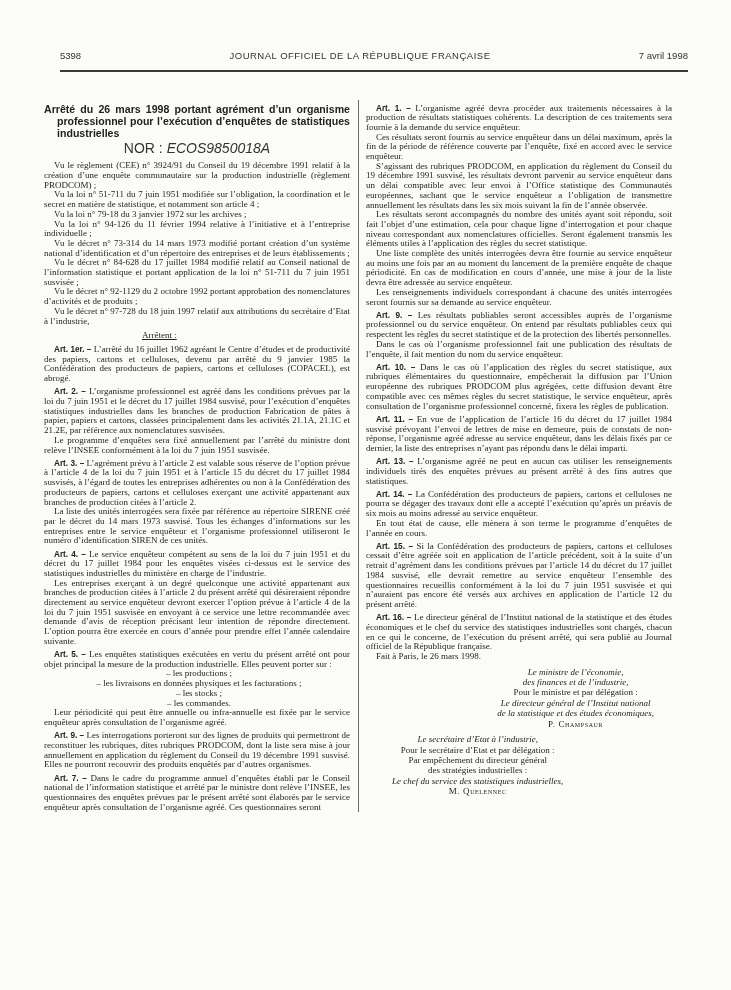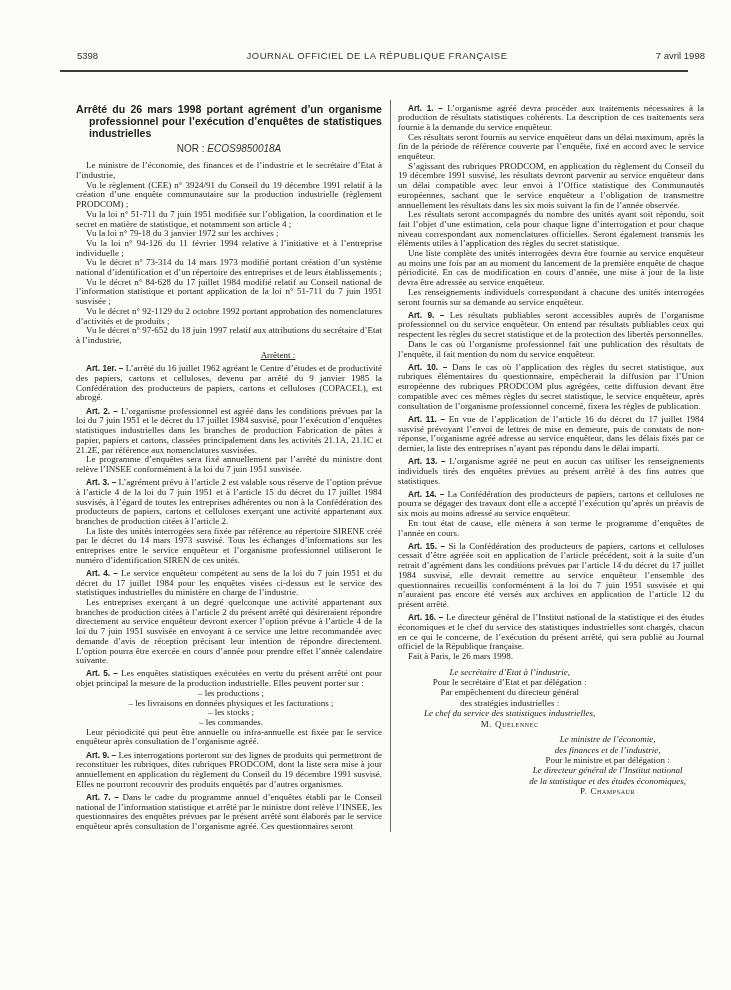--- a/index.html
+++ b/index.html
@@ -7,58 +7,58 @@
     width:731px;height:990px;
     background:#fbfbf8;
     font-family:"Liberation Serif", serif;
     color:#262524;
     -webkit-font-smoothing:antialiased;
   }
   .page{position:relative;width:731px;height:990px;overflow:hidden;}
 
   
   .header{
-    position:absolute;left:77px;top:50px;width:628px;
+    position:absolute;left:60px;top:50px;width:628px;
     display:flex;justify-content:space-between;align-items:baseline;
     font-family:"Liberation Sans", sans-serif;
     font-size:9.5px;color:#333;
   }
   .jtitle{letter-spacing:.5px;text-align:right;}
   .header-rule{
     position:absolute;left:60px;top:70px;width:628px;height:2px;
     background:#3a3a38;
   }
 
   
   .columns{
-    position:absolute;left:76px;top:100px;width:628px;
+    position:absolute;left:44px;top:100px;width:628px;
     display:flex;align-items:stretch;
   }
   .col{width:306px;font-size:9px;line-height:9.7px;text-align:justify;}
   .col-left{margin-right:8px;}
   .col-rule{width:1px;background:#6b6a66;margin-right:7px;}
 
   .art-title{
     font-family:"Liberation Sans", sans-serif;
     font-weight:bold;font-size:10.6px;line-height:12.2px;
     margin:3px 0 0 0;padding-left:13px;text-indent:-13px;
     text-align:justify;color:#222;
   }
   .nor{
     text-align:center;margin:4px 0 8px 0;
-    font-family:"Liberation Sans", sans-serif;font-size:10px;color:#333;
+    font-family:"Liberation Sans", sans-serif;font-size:14px;color:#333;
   }
   .nor-val{font-style:italic;}
 
   p{margin:0;}
   p.p{text-indent:10px;}
   p.pc{text-indent:0;}
   p.li{text-indent:4px;text-align:center;}
   p.art{text-indent:10px;margin-top:3.5px;}
-  p.arretent{text-indent:98px;margin:5px 0 4px 0;text-align:center;text-decoration:underline;}
+  p.arretent{text-indent:98px;margin:5px 0 4px 0;text-align:left;text-decoration:underline;}
   b.lead{
     font-family:"Liberation Sans", sans-serif;
     font-weight:bold;font-size:8.2px;color:#222;
   }
 
   .sig{text-align:center;margin-top:5px;}
   .sig1{margin-left:38%;margin-right:1%;}
   .sig2{margin-left:1%;margin-right:28%;}
   .sig-line{line-height:10.4px;}
   .sig-line.i{font-style:italic;}
@@ -75,29 +75,28 @@
     <span class="jtitle">JOURNAL OFFICIEL DE LA RÉPUBLIQUE FRANÇAISE</span>
     <span>7 avril 1998</span>
   </div>
   <div class="header-rule"></div>
 
   <div class="columns">
     <div class="col col-left">
       <h1 class="art-title">Arrêté du 26 mars 1998 portant agrément d’un organisme professionnel pour l’exécution d’enquêtes de statistiques industrielles</h1>
       <div class="nor"><span>NOR : </span><span class="nor-val">ECOS9850018A</span></div>
       <div id="left-paras">
-          <p class="p">Le ministre de l’économie, des finances et de l’industrie et le secrétaire d’Etat à l’industrie,</p>
           <p class="p">Vu le règlement (CEE) n° 3924/91 du Conseil du 19 décembre 1991 relatif à la création d’une enquête communautaire sur la production industrielle (règlement PRODCOM) ;</p>
           <p class="p">Vu la loi n° 51-711 du 7 juin 1951 modifiée sur l’obligation, la coordination et le secret en matière de statistique, et notamment son article 4 ;</p>
           <p class="p">Vu la loi n° 79-18 du 3 janvier 1972 sur les archives ;</p>
           <p class="p">Vu la loi n° 94-126 du 11 février 1994 relative à l’initiative et à l’entreprise individuelle ;</p>
           <p class="p">Vu le décret n° 73-314 du 14 mars 1973 modifié portant création d’un système national d’identification et d’un répertoire des entreprises et de leurs établissements ;</p>
           <p class="p">Vu le décret n° 84-628 du 17 juillet 1984 modifié relatif au Conseil national de l’information statistique et portant application de la loi n° 51-711 du 7 juin 1951 susvisée ;</p>
           <p class="p">Vu le décret n° 92-1129 du 2 octobre 1992 portant approbation des nomenclatures d’activités et de produits ;</p>
-          <p class="p">Vu le décret n° 97-652 du 18 juin 1997 relatif aux attributions du secrétaire d’Etat à l’industrie,</p>
+          <p class="p">Vu le décret n° 97-728 du 18 juin 1997 relatif aux attributions du secrétaire d’Etat à l’industrie,</p>
           <p class="arretent">Arrêtent :</p>
           <p class="art"><b class="lead">Art. 1er. – </b>L’arrêté du 16 juillet 1962 agréant le Centre d’études et de productivité des papiers, cartons et celluloses, devenu par arrêté du 9 janvier 1985 la Confédération des producteurs de papiers, cartons et celluloses (COPACEL), est abrogé.</p>
           <p class="art"><b class="lead">Art. 2. – </b>L’organisme professionnel est agréé dans les conditions prévues par la loi du 7 juin 1951 et le décret du 17 juillet 1984 susvisé, pour l’exécution d’enquêtes statistiques industrielles dans les branches de production Fabrication de pâtes à papier, papiers et cartons, classées principalement dans les activités 21.1A, 21.1C et 21.2E, par référence aux nomenclatures susvisées.</p>
           <p class="p">Le programme d’enquêtes sera fixé annuellement par l’arrêté du ministre dont relève l’INSEE conformément à la loi du 7 juin 1951 susvisée.</p>
           <p class="art"><b class="lead">Art. 3. – </b>L’agrément prévu à l’article 2 est valable sous réserve de l’option prévue à l’article 4 de la loi du 7 juin 1951 et à l’article 15 du décret du 17 juillet 1984 susvisés, à l’égard de toutes les entreprises adhérentes ou non à la Confédération des producteurs de papiers, cartons et celluloses exerçant une activité appartenant aux branches de production citées à l’article 2.</p>
           <p class="p">La liste des unités interrogées sera fixée par référence au répertoire SIRENE créé par le décret du 14 mars 1973 susvisé. Tous les échanges d’informations sur les entreprises entre le service enquêteur et l’organisme professionnel utiliseront le numéro d’identification SIREN de ces unités.</p>
           <p class="art"><b class="lead">Art. 4. – </b>Le service enquêteur compétent au sens de la loi du 7 juin 1951 et du décret du 17 juillet 1984 pour les enquêtes visées ci-dessus est le service des statistiques industrielles du ministère en charge de l’industrie.</p>
           <p class="p">Les entreprises exerçant à un degré quelconque une activité appartenant aux branches de production citées à l’article 2 du présent arrêté qui désireraient répondre directement au service enquêteur devront exercer l’option prévue à l’article 4 de la loi du 7 juin 1951 susvisée en envoyant à ce service une lettre recommandée avec demande d’avis de réception précisant leur intention de répondre directement. L’option pourra être exercée en cours d’année pour prendre effet l’année calendaire suivante.</p>
           <p class="art"><b class="lead">Art. 5. – </b>Les enquêtes statistiques exécutées en vertu du présent arrêté ont pour objet principal la mesure de la production industrielle. Elles peuvent porter sur :</p>
           <p class="li">– les productions ;</p>
@@ -121,33 +120,33 @@
           <p class="art"><b class="lead">Art. 9. – </b>Les résultats publiables seront accessibles auprès de l’organisme professionnel ou du service enquêteur. On entend par résultats publiables ceux qui respectent les règles du secret statistique et de la protection des libertés personnelles.</p>
           <p class="p">Dans le cas où l’organisme professionnel fait une publication des résultats de l’enquête, il fait mention du nom du service enquêteur.</p>
           <p class="art"><b class="lead">Art. 10. – </b>Dans le cas où l’application des règles du secret statistique, aux rubriques élémentaires du questionnaire, empêcherait la diffusion par l’Union européenne des rubriques PRODCOM plus agrégées, cette diffusion devant être compatible avec ces mêmes règles du secret statistique, le service enquêteur, après consultation de l’organisme professionnel concerné, fixera les règles de publication.</p>
           <p class="art"><b class="lead">Art. 11. – </b>En vue de l’application de l’article 16 du décret du 17 juillet 1984 susvisé prévoyant l’envoi de lettres de mise en demeure, puis de constats de non-réponse, l’organisme agréé adresse au service enquêteur, dans les délais fixés par ce dernier, la liste des entreprises n’ayant pas répondu dans le délai imparti.</p>
           <p class="art"><b class="lead">Art. 13. – </b>L’organisme agréé ne peut en aucun cas utiliser les renseignements individuels tirés des enquêtes prévues au présent arrêté à des fins autres que statistiques.</p>
           <p class="art"><b class="lead">Art. 14. – </b>La Confédération des producteurs de papiers, cartons et celluloses ne pourra se dégager des travaux dont elle a accepté l’exécution qu’après un préavis de six mois au moins adressé au service enquêteur.</p>
           <p class="p">En tout état de cause, elle mènera à son terme le programme d’enquêtes de l’année en cours.</p>
           <p class="art"><b class="lead">Art. 15. – </b>Si la Confédération des producteurs de papiers, cartons et celluloses cessait d’être agréée soit en application de l’article précédent, soit à la suite d’un retrait d’agrément dans les conditions prévues par l’article 14 du décret du 17 juillet 1984 susvisé, elle devrait remettre au service enquêteur l’ensemble des questionnaires recueillis conformément à la loi du 7 juin 1951 susvisée et qui n’auraient pas encore été versés aux archives en application de l’article 12 du présent arrêté.</p>
           <p class="art"><b class="lead">Art. 16. – </b>Le directeur général de l’Institut national de la statistique et des études économiques et le chef du service des statistiques industrielles sont chargés, chacun en ce qui le concerne, de l’exécution du présent arrêté, qui sera publié au Journal officiel de la République française.</p>
           <p class="p">Fait à Paris, le 26 mars 1998.</p>
+          <div class="sig sig1">
+            <div class="sig-line i">Le ministre de l’économie,</div>
+            <div class="sig-line i">des finances et de l’industrie,</div>
+            <div class="sig-line r">Pour le ministre et par délégation :</div>
+            <div class="sig-line i">Le directeur général de l’Institut national</div>
+            <div class="sig-line i">de la statistique et des études économiques,</div>
+            <div class="sig-line sc">P. Champsaur</div>
+          </div>
           <div class="sig sig2">
             <div class="sig-line i">Le secrétaire d’Etat à l’industrie,</div>
             <div class="sig-line r">Pour le secrétaire d’Etat et par délégation :</div>
             <div class="sig-line r">Par empêchement du directeur général</div>
             <div class="sig-line r">des stratégies industrielles :</div>
             <div class="sig-line i">Le chef du service des statistiques industrielles,</div>
             <div class="sig-line sc">M. Quelennec</div>
           </div>
-          <div class="sig sig1">
-            <div class="sig-line i">Le ministre de l’économie,</div>
-            <div class="sig-line i">des finances et de l’industrie,</div>
-            <div class="sig-line r">Pour le ministre et par délégation :</div>
-            <div class="sig-line i">Le directeur général de l’Institut national</div>
-            <div class="sig-line i">de la statistique et des études économiques,</div>
-            <div class="sig-line sc">P. Champsaur</div>
-          </div>
         </div>
     </div>
   </div>
 
 </div>
 
 </body></html>

